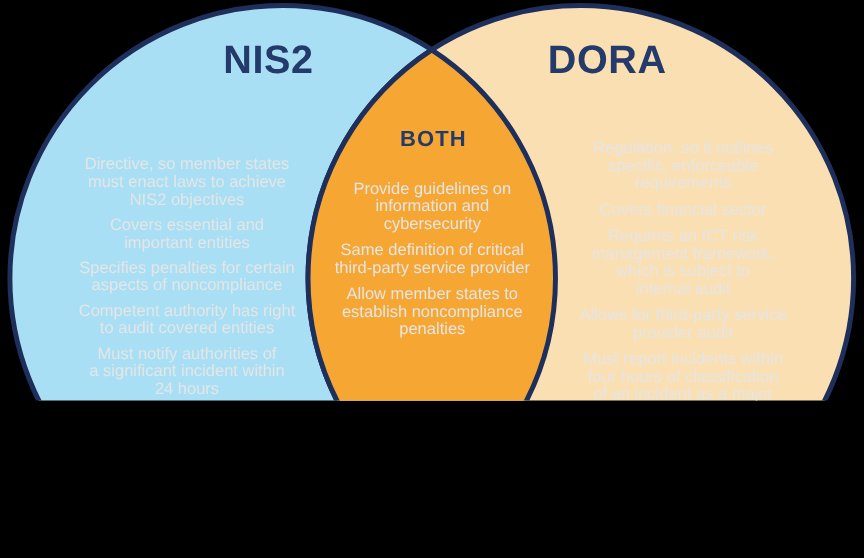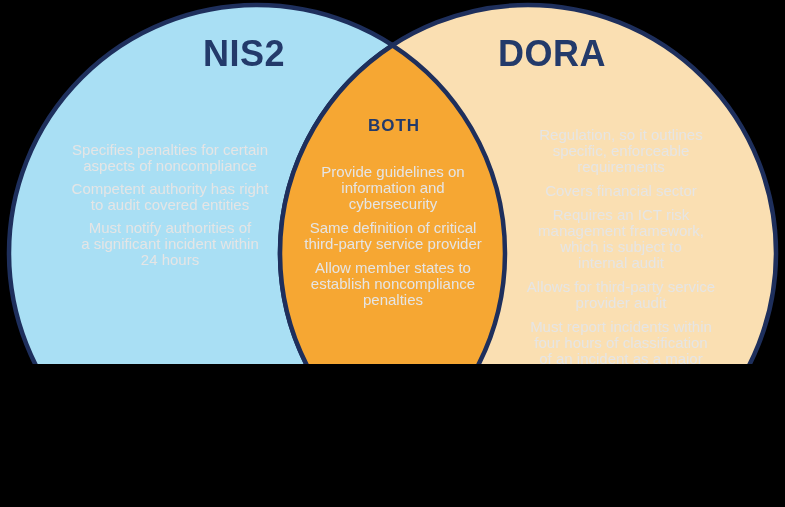--- a/index.html
+++ b/index.html
@@ -40,21 +40,21 @@
   .title-dora {
     left: 452px;
     top: 36px;
     width: 200px;
     font-size: 36px;
   }
   .title-both {
     left: 314px;
     top: 117px;
     width: 160px;
-    font-size: 17px;
+    font-size: 20px;
     letter-spacing: 1px;
   }
   .col {
     position: absolute;
     text-align: center;
     color: #e5e5e5;
     font-size: 15px;
     line-height: 16px;
   }
   .col .item {
@@ -87,20 +87,25 @@
     <circle class="venn-outline" cx="257" cy="253" r="248" fill="#a9dff4"></circle>
     <circle class="venn-outline" cx="528" cy="253" r="248" fill="#fadfb2"></circle>
     <path class="venn-outline" d="M 392.5 45.3 A 248 248 0 0 1 392.5 460.7 A 248 248 0 0 1 392.5 45.3 Z" fill="#f6a733"></path>
   </svg>
 
   <div class="title title-nis2">NIS2</div>
   <div class="title title-dora">DORA</div>
   <div class="title title-both">BOTH</div>
 
   <div class="col col-left">
+    <p class="item">Directive, so member states
+must enact laws to achieve
+NIS2 objectives</p>
+    <p class="item">Covers essential and
+important entities</p>
     <p class="item">Specifies penalties for certain
 aspects of noncompliance</p>
     <p class="item">Competent authority has right
 to audit covered entities</p>
     <p class="item">Must notify authorities of
 a significant incident within
 24 hours</p>
   </div>
 
   <div class="col col-both">

